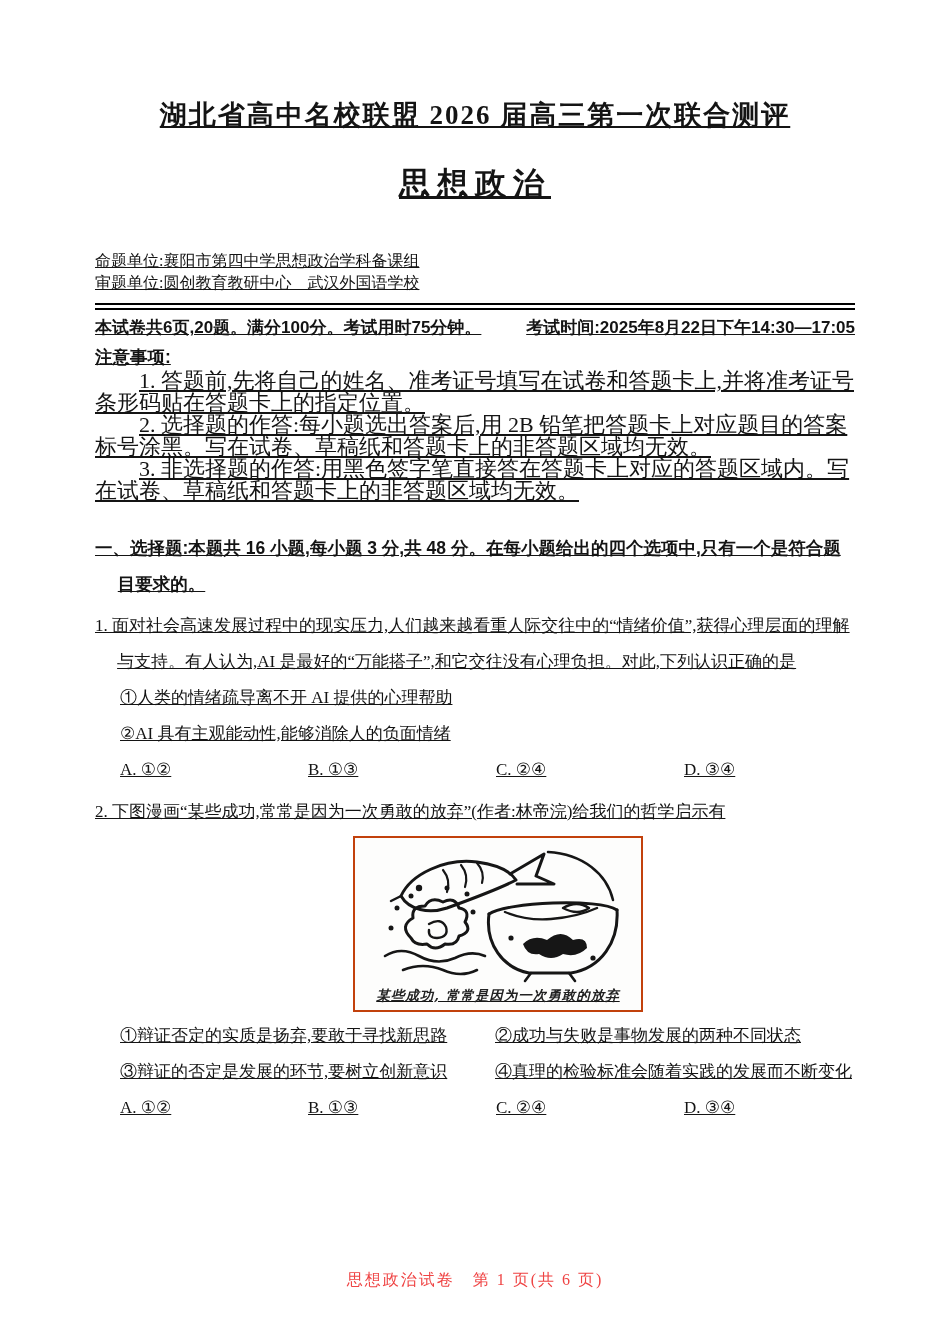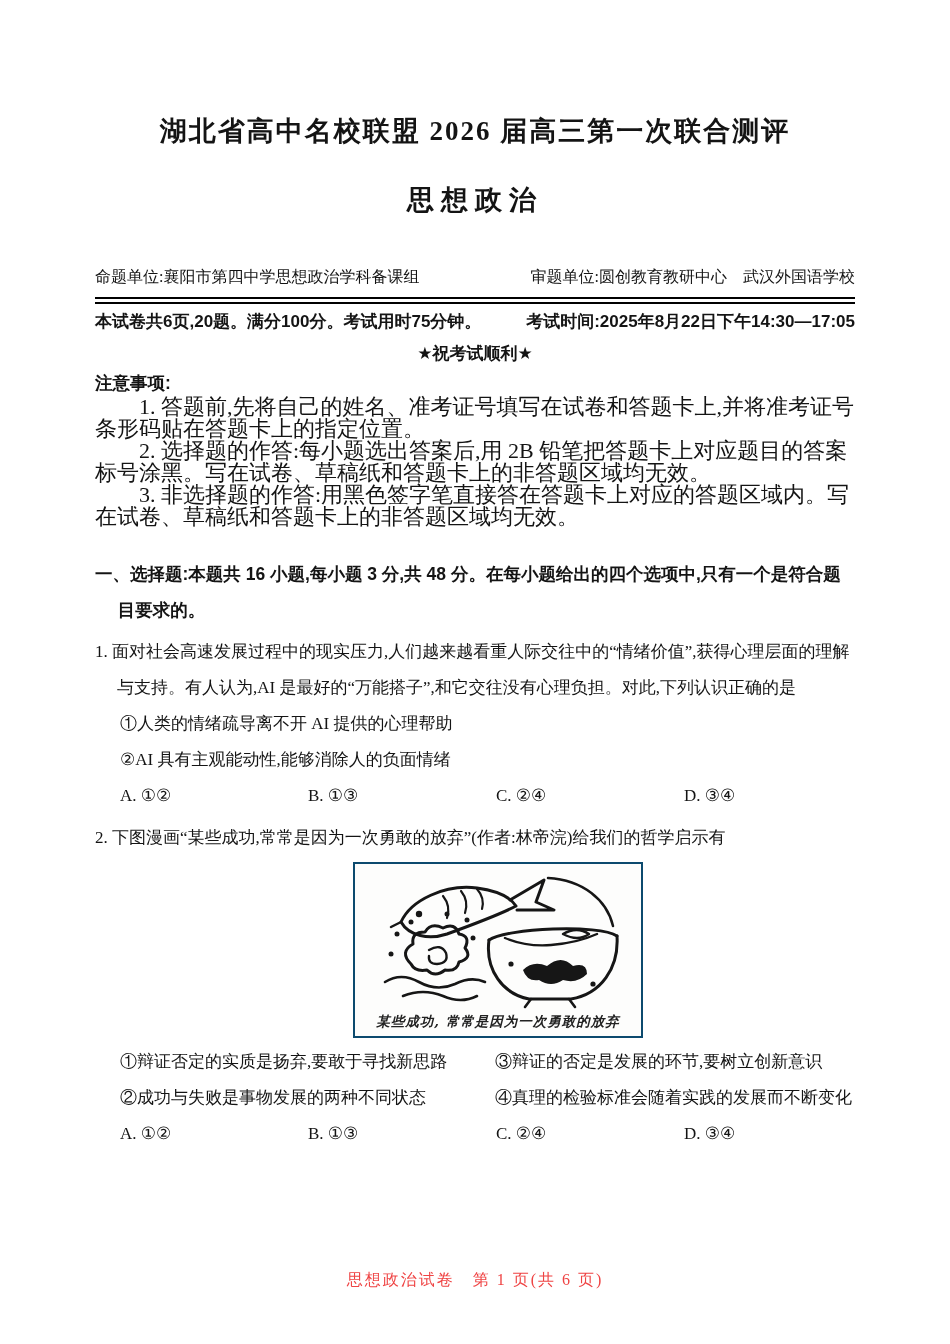--- a/index.html
+++ b/index.html
@@ -3,34 +3,34 @@
 <meta charset="utf-8">
 <style>
   html,body{margin:0;padding:0;background:#ffffff;}
   .page{
     position:relative;
     width:950px;height:1344px;
     background:#ffffff;color:#141414;
     font-family:"Liberation Serif","DejaVu Serif",serif;
     overflow:hidden;
   }
-  .content{margin:16px 95px;width:760px;}
+  .content{margin:0 95px;width:760px;text-decoration:underline;}
   .title{
     margin:0;padding-top:96px;
     text-align:center;font-size:27px;font-weight:bold;
     letter-spacing:2px;line-height:38px;
   }
   .subject{
     margin:28px 0 0;text-align:center;
     font-family:"Liberation Sans","DejaVu Sans",sans-serif;
-    font-size:27px;font-weight:800;letter-spacing:7px;line-height:44px;
+    font-size:31px;font-weight:800;letter-spacing:7px;line-height:44px;
   }
   .units{
     margin-top:44px;display:flex;justify-content:space-between;
-    font-size:16px;line-height:22px;
+    font-size:16px;line-height:22px;flex-direction:column;
   }
   .double-rule{
     margin-top:9px;height:3px;
     border-top:2px solid #000;border-bottom:2px solid #000;
   }
   .info-row{
     margin-top:6px;display:flex;justify-content:space-between;
     font-family:"Liberation Sans","DejaVu Sans",sans-serif;
     font-weight:bold;font-size:17px;line-height:24px;
   }
@@ -58,21 +58,21 @@
     grid-template-columns:188px 188px 188px 1fr;
     font-size:17px;line-height:36px;
   }
   .items-2col{
     margin-left:25px;display:grid;
     grid-template-columns:375px 1fr;
     font-size:17px;line-height:36px;
   }
   .cartoon{
     margin:6px 0 6px 258px;width:286px;
-    border:2px solid #0c4a6e;background:#fdfdfc;
+    border:2px solid #c2410c;background:#fdfdfc;
   }
   .cartoon svg{display:block;}
   .cartoon-caption{
     padding:1px 4px 5px;text-align:center;
     font-size:13.5px;font-weight:bold;font-style:italic;
     font-family:"DejaVu Serif",serif;letter-spacing:1px;color:#222;
   }
   .footer{
     position:absolute;top:1270px;left:0;width:100%;
     text-align:center;font-size:16px;letter-spacing:2px;color:#ef4444;
@@ -92,21 +92,20 @@
       <span>审题单位:圆创教育教研中心　武汉外国语学校</span>
     </div>
 
     <div class="double-rule"></div>
 
     <div class="info-row">
       <span>本试卷共6页,20题。满分100分。考试用时75分钟。</span>
       <span>考试时间:2025年8月22日下午14:30—17:05</span>
     </div>
 
-    <div class="wish">★祝考试顺利★</div>
 
     <div class="notice-title">注意事项:</div>
     <p class="notice">1. 答题前,先将自己的姓名、准考证号填写在试卷和答题卡上,并将准考证号条形码贴在答题卡上的指定位置。</p>
     <p class="notice">2. 选择题的作答:每小题选出答案后,用 2B 铅笔把答题卡上对应题目的答案标号涂黑。写在试卷、草稿纸和答题卡上的非答题区域均无效。</p>
     <p class="notice">3. 非选择题的作答:用黑色签字笔直接答在答题卡上对应的答题区域内。写在试卷、草稿纸和答题卡上的非答题区域均无效。</p>
 
     <p class="section-heading">一、选择题:本题共 16 小题,每小题 3 分,共 48 分。在每小题给出的四个选项中,只有一个是符合题目要求的。</p>
 
     <div>
       <p class="stem">1. 面对社会高速发展过程中的现实压力,人们越来越看重人际交往中的“情绪价值”,获得心理层面的理解与支持。有人认为,AI 是最好的“万能搭子”,和它交往没有心理负担。对此,下列认识正确的是</p>
@@ -160,22 +159,22 @@
               <path d="M30,118 q 16,-10 34,0 q 18,10 36,2 q 16,-8 30,-2" stroke-width="2.6"></path>
               <path d="M48,132 q 20,-8 40,0 q 18,8 34,0" stroke-width="2.6"></path>
             </g>
           </g>
         </svg>
         <figcaption class="cartoon-caption">某些成功, 常常是因为一次勇敢的放弃</figcaption>
       </figure>
 
       <div class="items-2col">
         <span>①辩证否定的实质是扬弃,要敢于寻找新思路</span>
+        <span>②成功与失败是事物发展的两种不同状态</span>
         <span>③辩证的否定是发展的环节,要树立创新意识</span>
-        <span>②成功与失败是事物发展的两种不同状态</span>
         <span>④真理的检验标准会随着实践的发展而不断变化</span>
       </div>
 
       <div class="choices">
         <span>A. ①②</span>
         <span>B. ①③</span>
         <span>C. ②④</span>
         <span>D. ③④</span>
       </div>
     </div>

